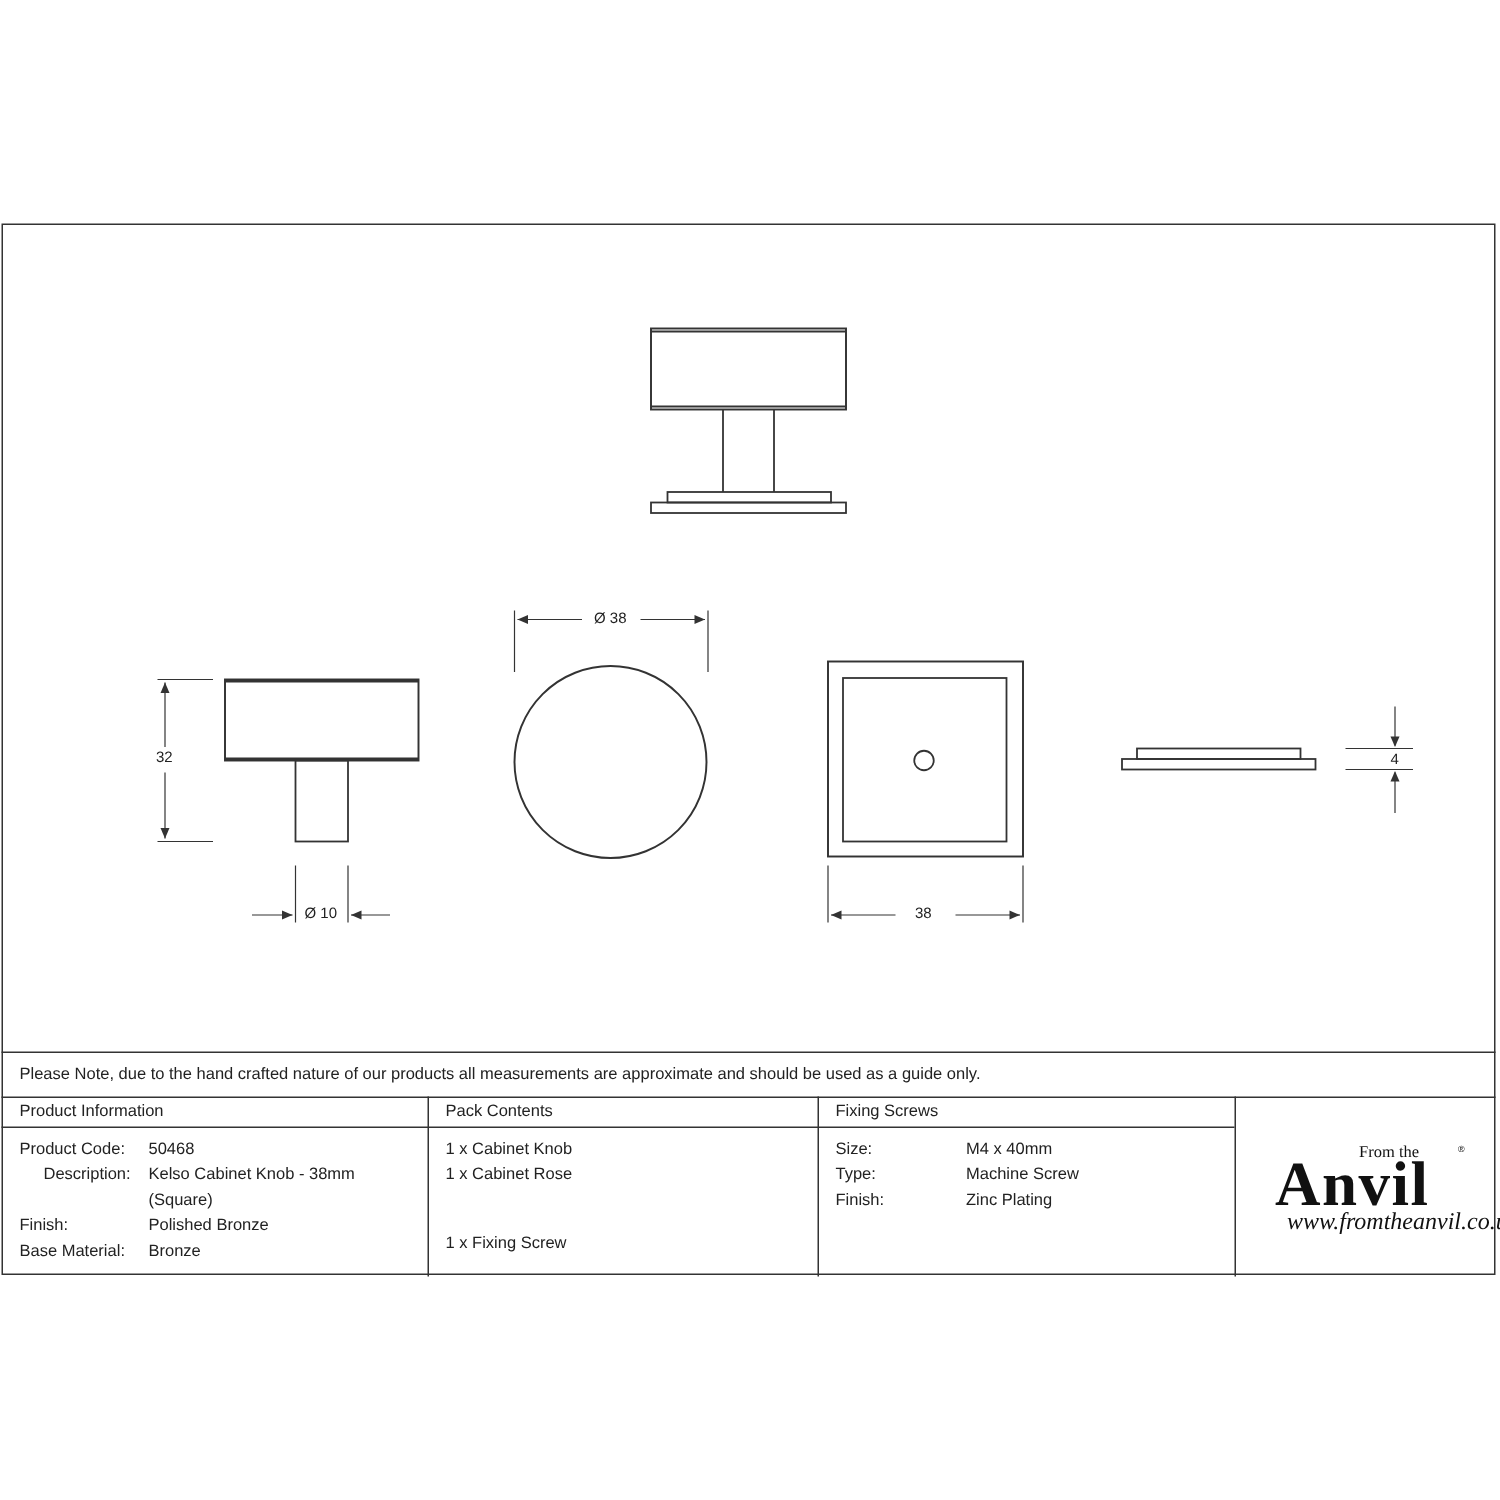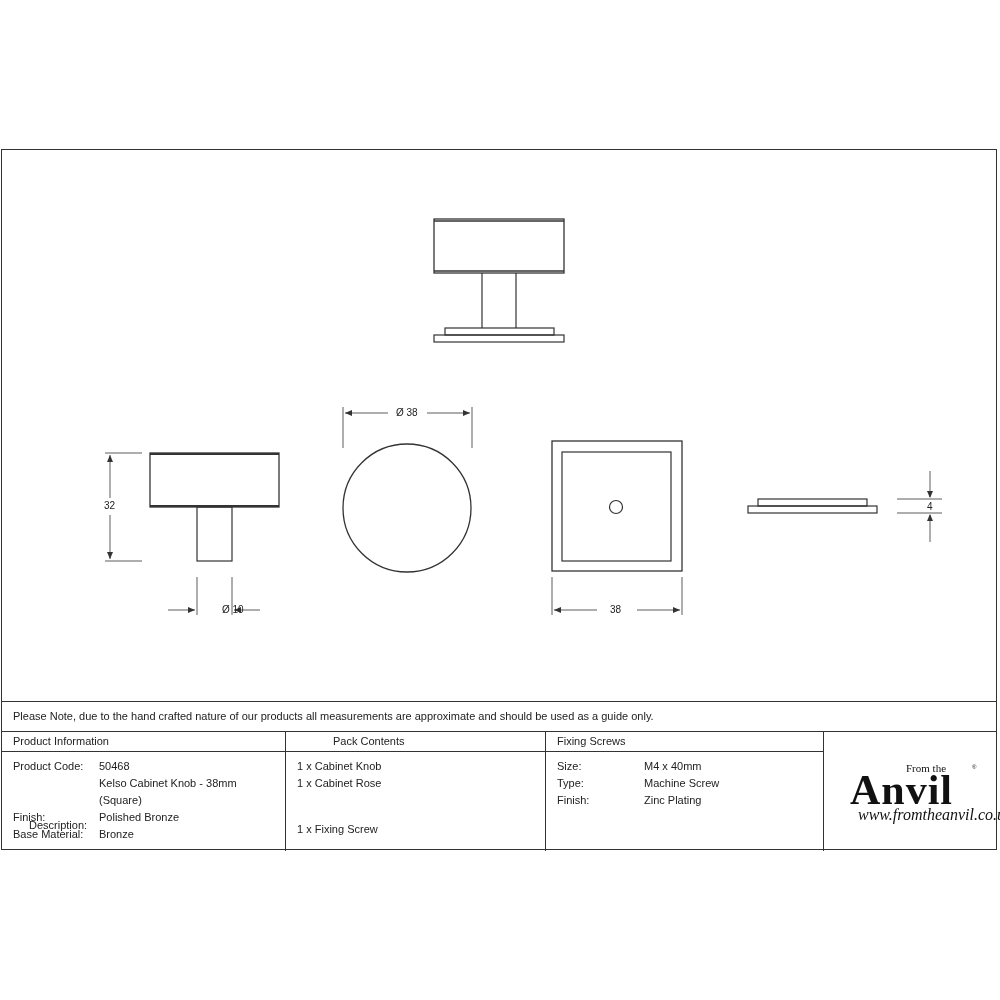--- a/index.html
+++ b/index.html
@@ -84,46 +84,46 @@
     <line x1="897" y1="499" x2="942" y2="499" stroke-width="0.8"></line>
     <line x1="897" y1="513" x2="942" y2="513" stroke-width="0.8"></line>
     <line x1="930" y1="471" x2="930" y2="497" stroke-width="0.8"></line>
     <line x1="930" y1="515" x2="930" y2="542" stroke-width="0.8"></line>
     <path d="M927 491 L930 498 L933 491 Z" fill="#333" stroke="none"></path>
     <path d="M927 521 L930 514 L933 521 Z" fill="#333" stroke="none"></path>
   </g>
 </svg>
 
 <span class="t" style="left:104px;top:500px;font-size:10px;">32</span>
-<span class="t" style="left:203px;top:604px;font-size:10px;margin-left:19px;">Ø 10</span>
+<span class="t" style="left:203px;top:604px;font-size:10px;">Ø 10</span>
 <span class="t" style="left:396px;top:407px;font-size:10px;">Ø 38</span>
 <span class="t" style="left:610px;top:604px;font-size:10px;">38</span>
 <span class="t" style="left:927px;top:501px;font-size:10px;">4</span>
 
 <div class="hline" style="left:1px;top:701px;width:996px;"></div>
 <div class="hline" style="left:1px;top:731px;width:996px;"></div>
 <div class="hline" style="left:1px;top:751px;width:822px;"></div>
 <div class="vline" style="left:285px;top:731px;height:120px;"></div>
 <div class="vline" style="left:545px;top:731px;height:120px;"></div>
 <div class="vline" style="left:823px;top:731px;height:120px;"></div>
 
 <span class="t" style="left:13px;top:710px;">Please Note, due to the hand crafted nature of our products all measurements are approximate and should be used as a guide only.</span>
 
 <span class="t" style="left:13px;top:735px;">Product Information</span>
 <span class="t" style="left:13px;top:760px;">Product Code:</span>
 <span class="t" style="left:99px;top:760px;">50468</span>
-<span class="t" style="left:13px;top:819px;padding-left:16px;">Description:</span>
+<span class="t" style="left:13px;top:777px;padding-left:16px;">Description:</span>
 <span class="t" style="left:99px;top:777px;text-align:center;">Kelso Cabinet Knob - 38mm</span>
 <span class="t" style="left:99px;top:794px;">(Square)</span>
 <span class="t" style="left:13px;top:811px;">Finish:</span>
 <span class="t" style="left:99px;top:811px;">Polished Bronze</span>
 <span class="t" style="left:13px;top:828px;">Base Material:</span>
 <span class="t" style="left:99px;top:828px;">Bronze</span>
 
-<span class="t" style="left:297px;top:735px;margin-left:36px;">Pack Contents</span>
+<span class="t" style="left:297px;top:735px;">Pack Contents</span>
 <span class="t" style="left:297px;top:760px;">1 x Cabinet Knob</span>
 <span class="t" style="left:297px;top:777px;">1 x Cabinet Rose</span>
 <span class="t" style="left:297px;top:794px;margin-top:29px;">1 x Fixing Screw</span>
 
 <span class="t" style="left:557px;top:735px;">Fixing Screws</span>
 <span class="t" style="left:557px;top:760px;">Size:</span>
 <span class="t" style="left:644px;top:760px;">M4 x 40mm</span>
 <span class="t" style="left:557px;top:777px;text-align:right;">Type:</span>
 <span class="t" style="left:644px;top:777px;">Machine Screw</span>
 <span class="t" style="left:557px;top:794px;">Finish:</span>

